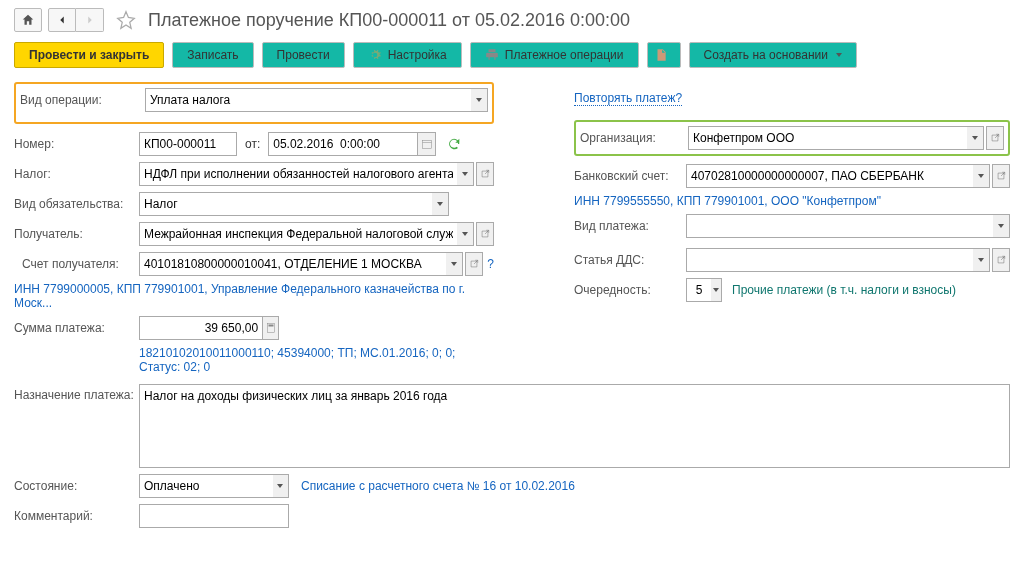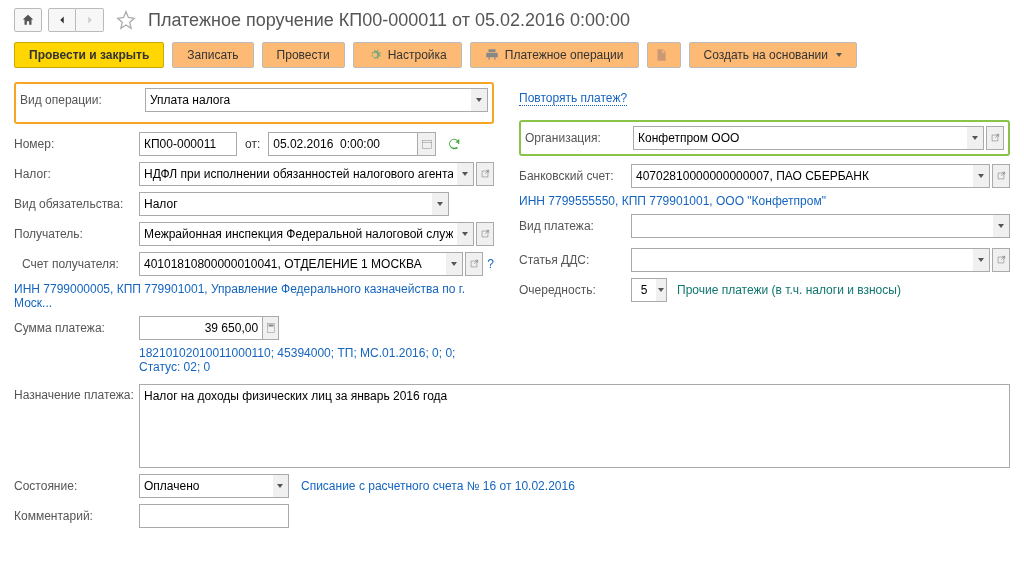--- a/index.html
+++ b/index.html
@@ -7,29 +7,29 @@
   .container { padding: 8px 14px; }
   .top-row { display: flex; align-items: center; gap: 6px; margin-bottom: 10px; }
   .nav-btn { width: 28px; height: 24px; border: 1px solid #bbb; background: #f7f7f7; display: flex; align-items: center; justify-content: center; cursor: pointer; border-radius: 2px; }
   .nav-btn svg { width: 14px; height: 14px; }
   .nav-btn-group { display: flex; }
   .nav-btn-group .nav-btn:first-child { border-top-right-radius: 0; border-bottom-right-radius: 0; }
   .nav-btn-group .nav-btn:last-child { border-left: none; border-top-left-radius: 0; border-bottom-left-radius: 0; }
   .star-icon { width: 20px; height: 20px; margin: 0 6px; }
   .title { font-size: 18px; color: #555; }
   .toolbar { display: flex; align-items: center; gap: 8px; margin-bottom: 14px; }
-  .btn { height: 26px; padding: 0 14px; border: 1px solid #bbb; background: #fdba74; display: flex; align-items: center; justify-content: center; cursor: pointer; border-radius: 2px; font-size: 12px; color: #333; }
+  .btn { height: 26px; padding: 0 14px; border: 1px solid #bbb; background: #14b8a6; display: flex; align-items: center; justify-content: center; cursor: pointer; border-radius: 2px; font-size: 12px; color: #333; }
   .btn-primary { background: #ffd600; border-color: #c9a800; font-weight: bold; }
   .btn svg { width: 14px; height: 14px; margin-right: 6px; }
   .btn-icon-only { padding: 0 6px; }
   .btn-dropdown { }
   .btn-dropdown::after { content: ''; margin-left: 8px; border-left: 3px solid transparent; border-right: 3px solid transparent; border-top: 4px solid #555; }
-  .form-area { display: flex; gap: 25px; }
+  .form-area { display: flex; gap: 43px; }
   .left-col { flex: 0 0 480px; }
-  .right-col { flex: 1; }
+  .right-col { flex: 1; margin-left: 37px; }
   .row { display: flex; align-items: center; margin-bottom: 6px; }
   .label { flex: 0 0 125px; color: #555; }
   .input, .select { height: 24px; border: 1px solid #aaa; padding: 0 4px; font-size: 12px; background: #fff; }
   .input { width: 100%; }
   .select-wrap { display: flex; flex: 1; }
   .select-wrap .input { border-right: none; }
   .select-btn { width: 18px; height: 24px; border: 1px solid #aaa; background: #f0f0f0; display: flex; align-items: center; justify-content: center; cursor: pointer; border-left: none; }
   .select-btn::before { content: ''; border-left: 3px solid transparent; border-right: 3px solid transparent; border-top: 4px solid #555; }
   .open-btn { width: 18px; height: 24px; border: 1px solid #aaa; background: #f0f0f0; display: flex; align-items: center; justify-content: center; cursor: pointer; margin-left: 2px; }
   .open-btn svg { width: 10px; height: 10px; }

